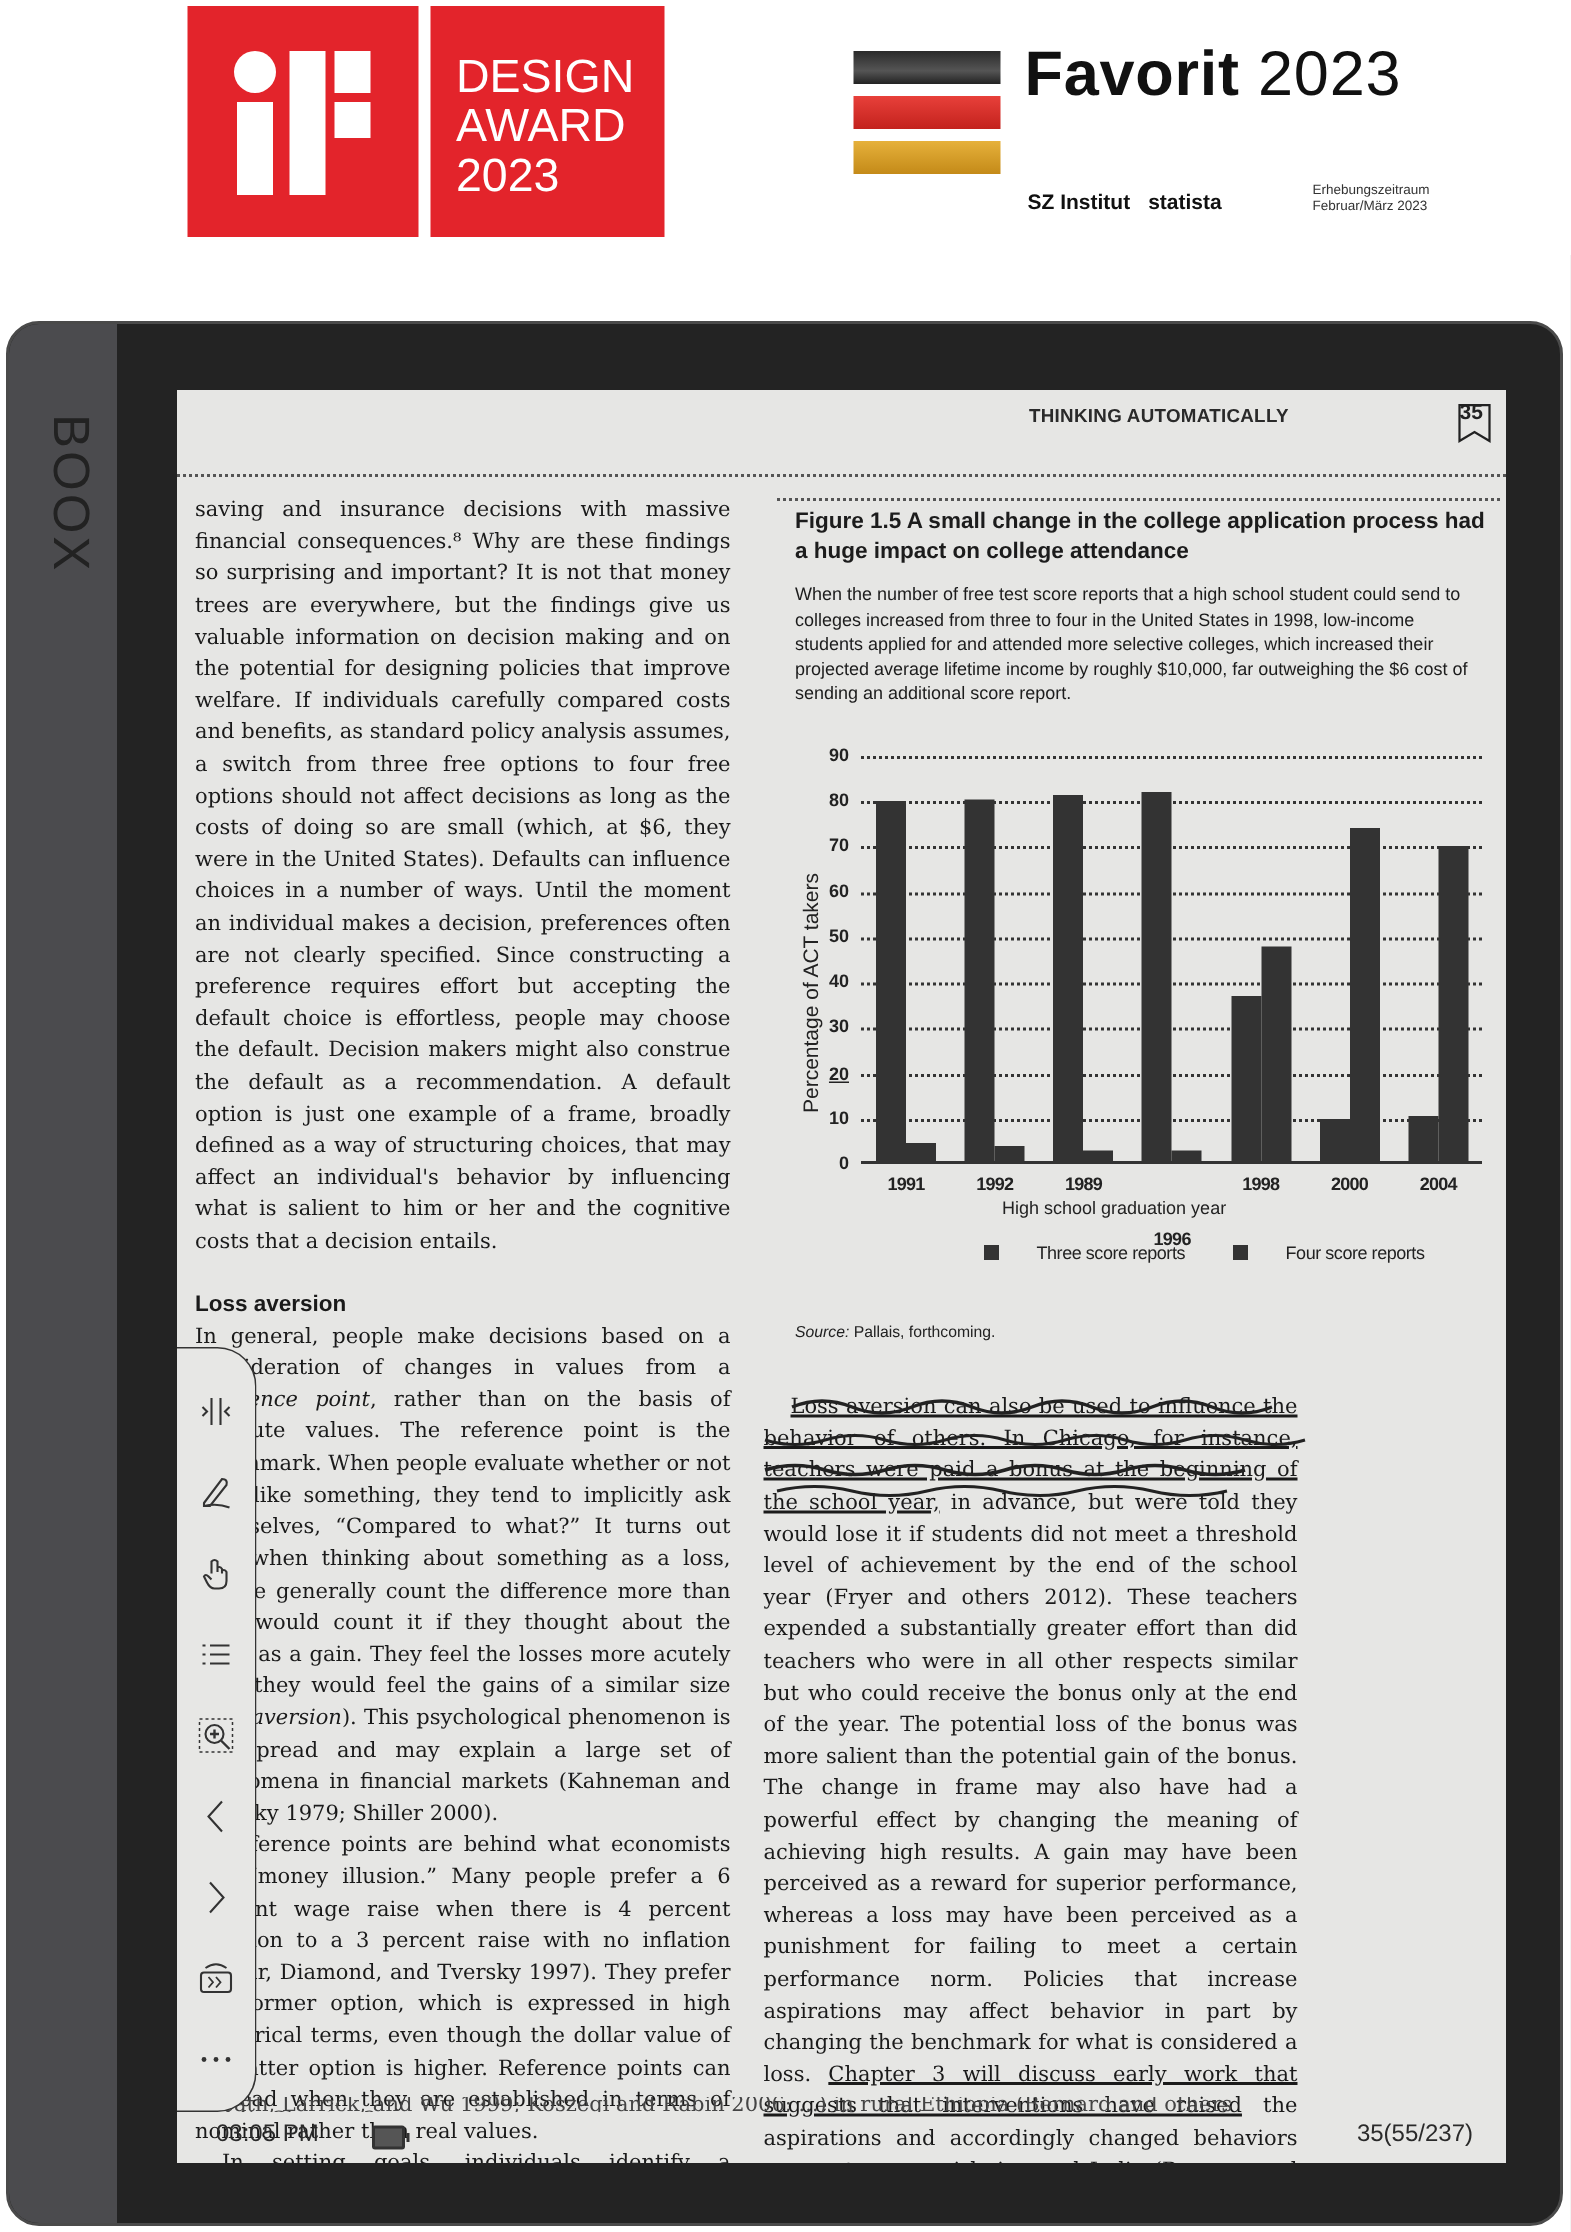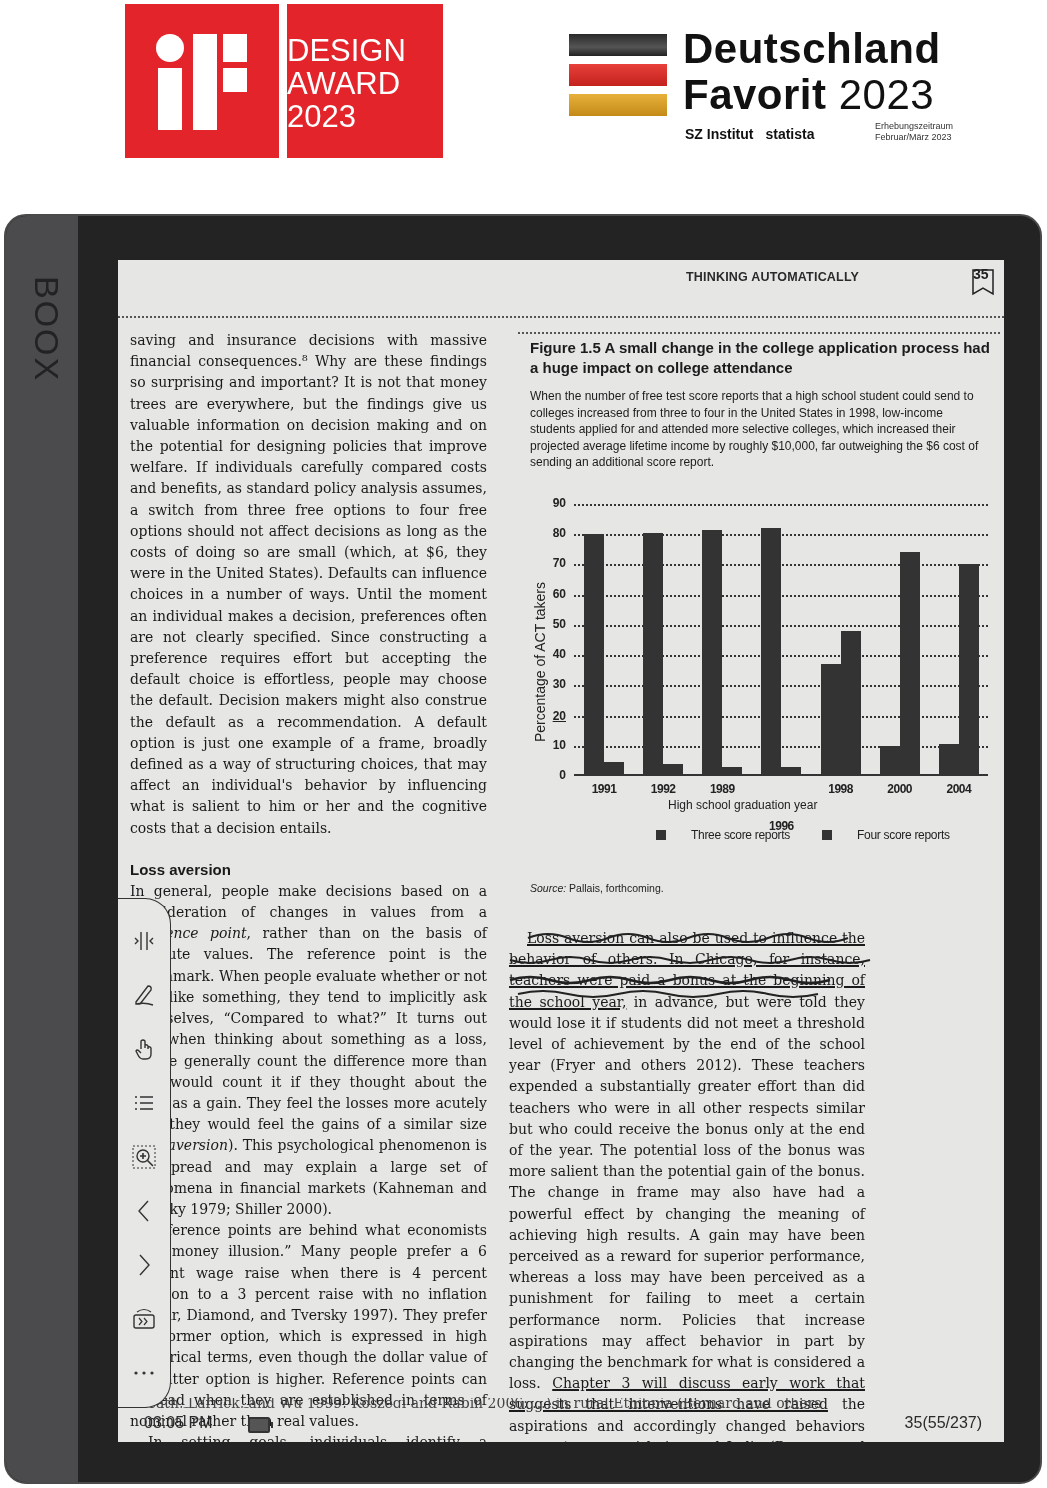--- a/index.html
+++ b/index.html
@@ -9,21 +9,21 @@
   }
   
   .if-award { position: absolute; left: 125px; top: 4px; width: 318px; height: 154px; display: flex; gap: 8px; }
   .if-box { background: #e3242b; height: 154px; }
   .if-logo { width: 154px; position: relative; }
   .if-logo .dot { position: absolute; left: 31px; top: 30px; width: 28px; height: 28px; border-radius: 50%; background: #fff; }
   .if-logo .stem { position: absolute; left: 33px; top: 64px; width: 24px; height: 62px; background: #fff; }
   .if-logo .f1 { position: absolute; left: 68px; top: 30px; width: 24px; height: 96px; background: #fff; }
   .if-logo .f2 { position: absolute; left: 98px; top: 30px; width: 24px; height: 28px; background: #fff; }
   .if-logo .f3 { position: absolute; left: 98px; top: 64px; width: 24px; height: 24px; background: #fff; }
-  .if-text { width: 156px; color: #fff; font-family: "Liberation Sans", sans-serif; font-size: 31px; line-height: 33px; padding: 30px 0 0 0; box-sizing: border-box; letter-spacing: 0px; }
+  .if-text { width: 156px; color: #fff; font-family: "Liberation Sans", sans-serif; font-size: 31px; line-height: 33px; padding: 30px 0 0 17px; box-sizing: border-box; letter-spacing: 0px; }
   .if-text div { white-space: nowrap; }
 
   .de-award { position: absolute; left: 567px; top: 18px; width: 400px; height: 130px; }
   .de-flag { position: absolute; left: 2px; top: 2px; width: 98px; height: 96px; }
   .de-flag .b1 { position: absolute; left: 0; top: 14px; width: 98px; height: 22px; background: linear-gradient(#2a2a2a,#555 60%,#222); }
   .de-flag .b2 { position: absolute; left: 0; top: 44px; width: 98px; height: 22px; background: linear-gradient(#e8403a,#c3221d); }
   .de-flag .b3 { position: absolute; left: 0; top: 74px; width: 98px; height: 22px; background: linear-gradient(#e6b13b,#c48a18); }
   .de-title { position: absolute; left: 116px; top: 8px; font-size: 42px; font-weight: bold; line-height: 46px; color: #111; letter-spacing: 0.5px; }
   .de-title .year { font-weight: normal; }
   .de-sub { position: absolute; left: 118px; top: 108px; font-size: 14px; font-weight: bold; color: #111; }
@@ -101,21 +101,20 @@
   </div>
 </div>
 
 <div class="de-award">
   <div class="de-flag">
     <div class="b1"></div>
       <div class="b2"></div>
       <div class="b3"></div>
   </div>
   <div class="de-title">
-    <div>Deutschland</div>
     <div><span>Favorit</span> <span class="year">2023</span></div>
   </div>
   <div class="de-sub">
     <span>SZ Institut</span><span>statista</span>
   </div>
   <div class="de-note">
     <div>Erhebungszeitraum</div>
     <div>Februar/März 2023</div>
   </div>
 </div>

